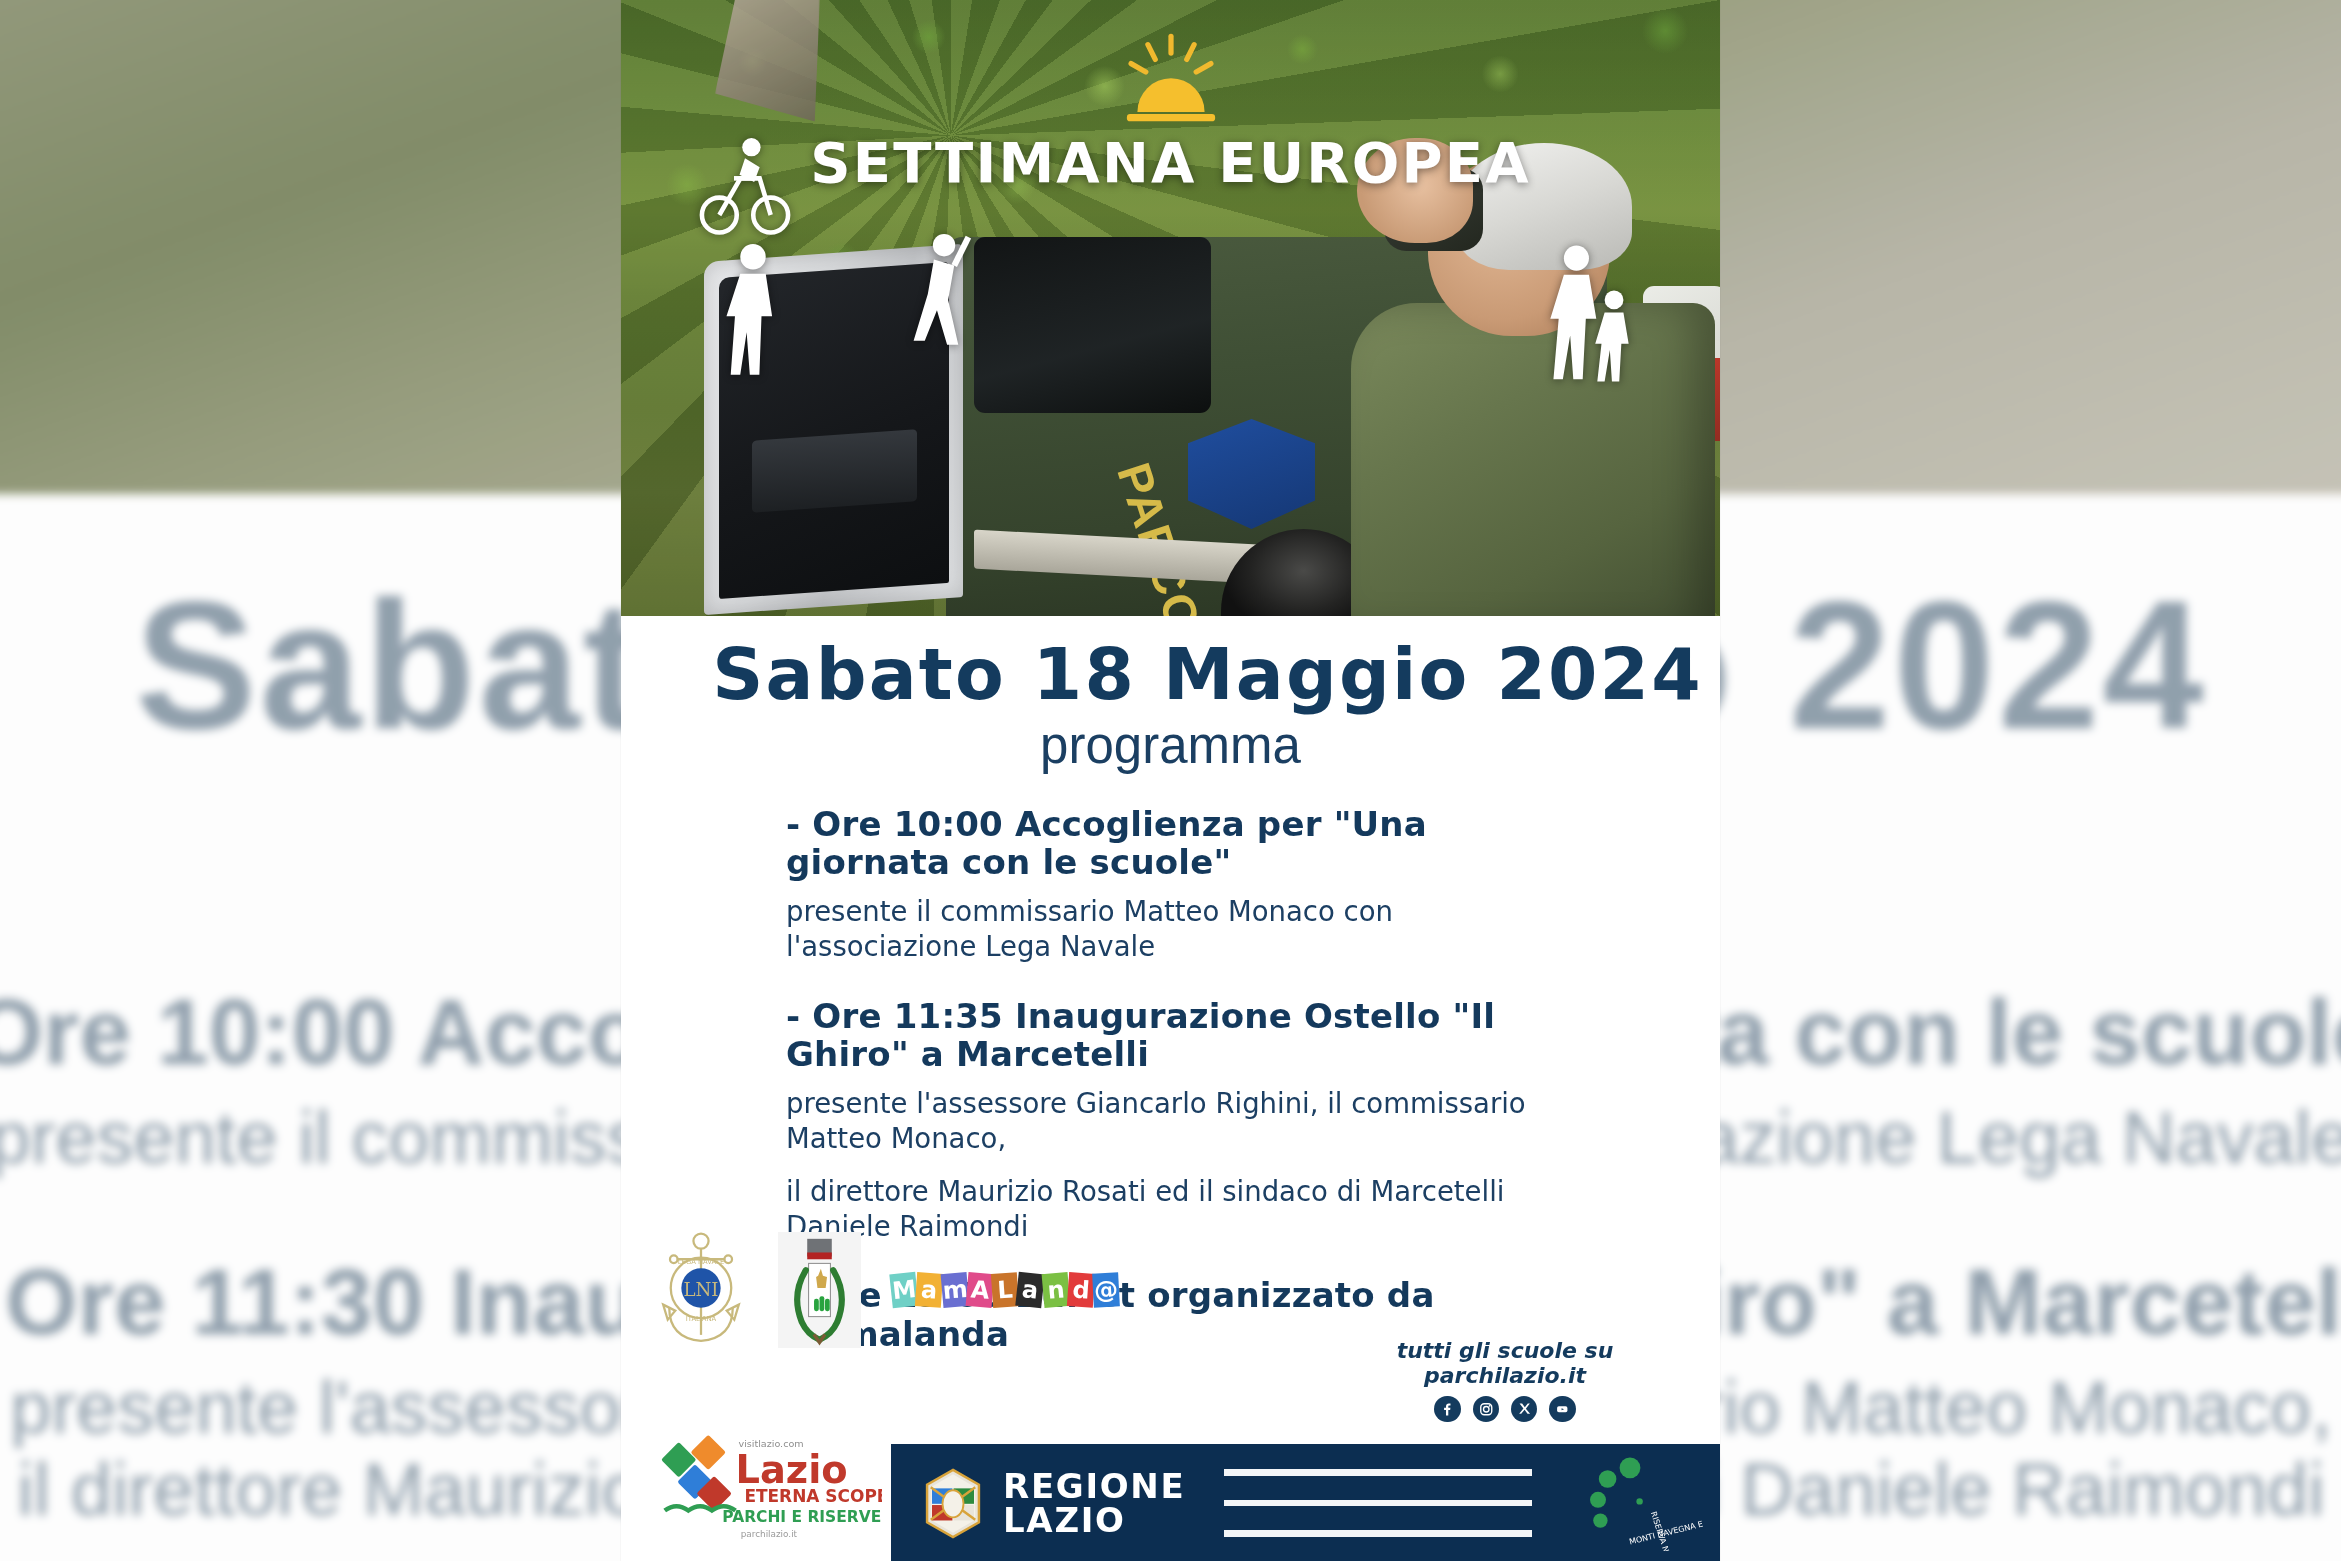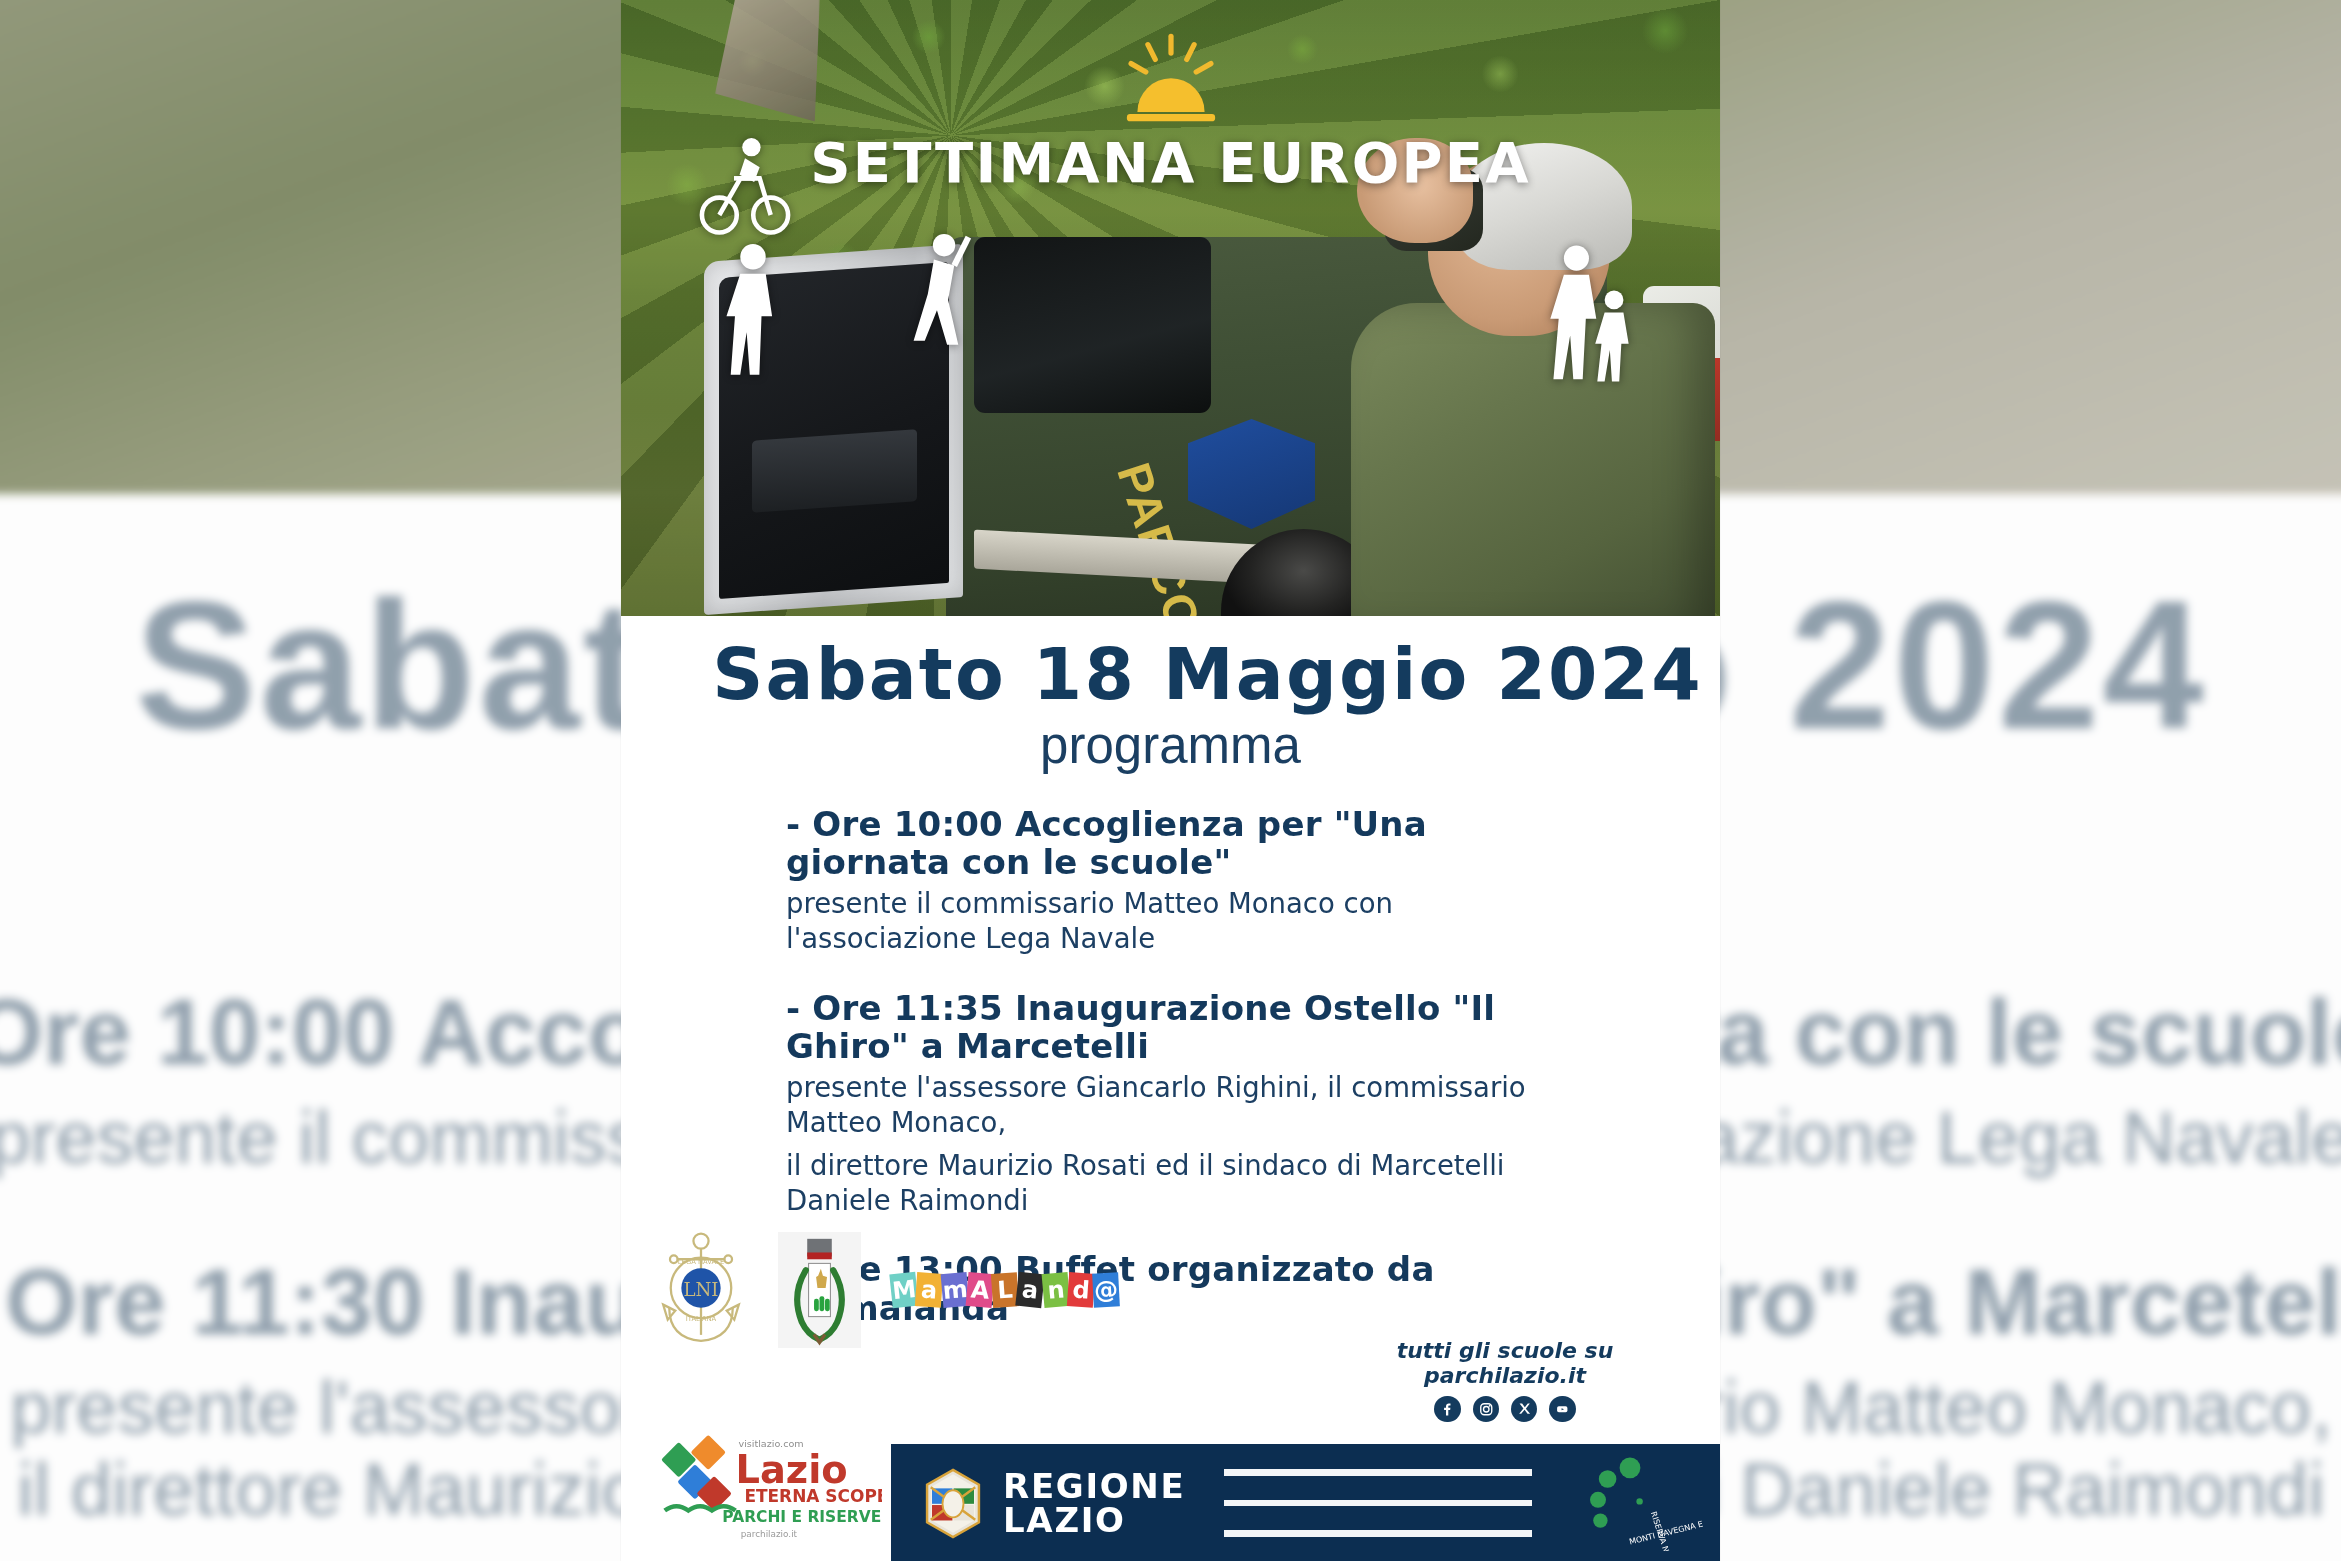--- a/index.html
+++ b/index.html
@@ -207,21 +207,21 @@
   }
   .program{
     position:absolute;left:165px;top:805px;width:771px;
   }
   .pitem{margin-bottom:32px;}
   .pitem .hl{
     color:#14395c;font-size:34px;font-weight:bold;line-height:1.12;
     font-family:"DejaVu Sans", sans-serif;letter-spacing:0.2px;
   }
   .pitem .sub{
-    color:#1c3f63;font-size:27.5px;font-weight:normal;line-height:1.28;margin-top:5px;
+    color:#1c3f63;font-size:27.5px;font-weight:normal;line-height:1.28;margin-top:13px;
     font-family:"DejaVu Sans", sans-serif;
   }
 
   
   .sponsors{
     position:absolute;left:33px;top:1226px;width:397px;height:127px;
     display:flex;align-items:center;gap:30px;
   }
   .logo-ln{width:94px;height:121px;position:relative;}
   .logo-comune{width:83px;height:116px;background:#f4f4f4;position:relative;}
@@ -359,21 +359,21 @@
   <div class="prog-sub">programma</div>
 
   <div class="program">
     <div class="pitem">
       <div class="hl">- Ore 10:00 Accoglienza per "Una giornata con le scuole"</div>
       <div class="sub">presente il commissario Matteo Monaco con l'associazione Lega Navale</div>
     </div>
     <div class="pitem">
       <div class="hl">- Ore 11:35 Inaugurazione Ostello "Il Ghiro" a Marcetelli</div>
       <div class="sub">presente l'assessore Giancarlo Righini, il commissario Matteo Monaco,</div>
-      <div class="sub" style="margin-top:8px">il direttore Maurizio Rosati ed il sindaco di Marcetelli Daniele Raimondi</div>
+      <div class="sub" style="margin-top:18px">il direttore Maurizio Rosati ed il sindaco di Marcetelli Daniele Raimondi</div>
     </div>
     <div class="pitem">
       <div class="hl">- Ore 13:00 Buffet organizzato da Mamalanda</div>
     </div>
   </div>
 
   <div class="sponsors">
 
     <div class="logo-ln">
       <svg viewBox="0 0 120 160" width="94" height="121">

